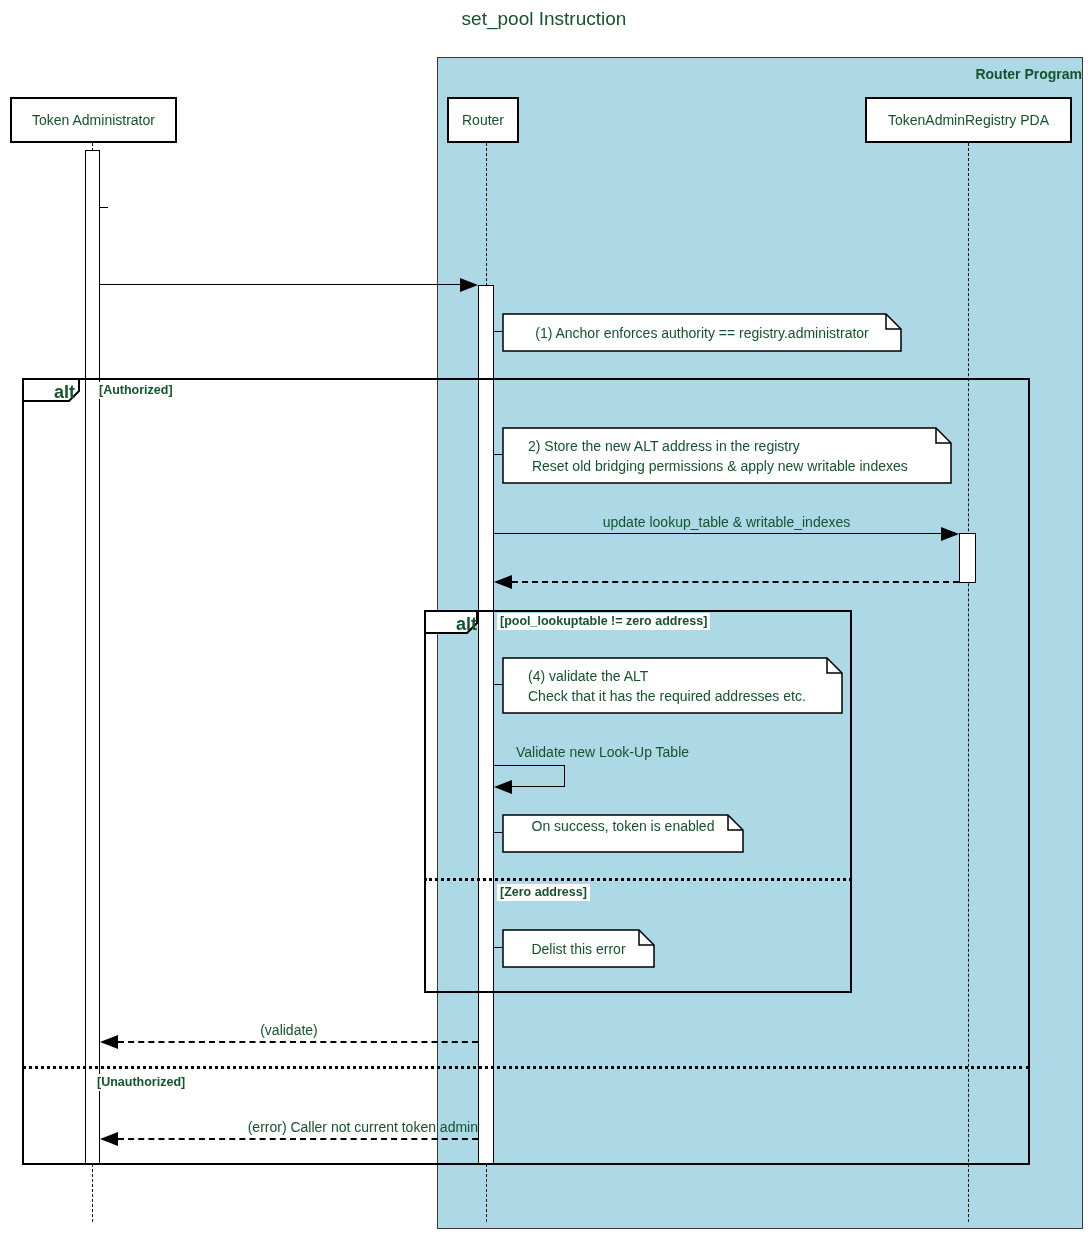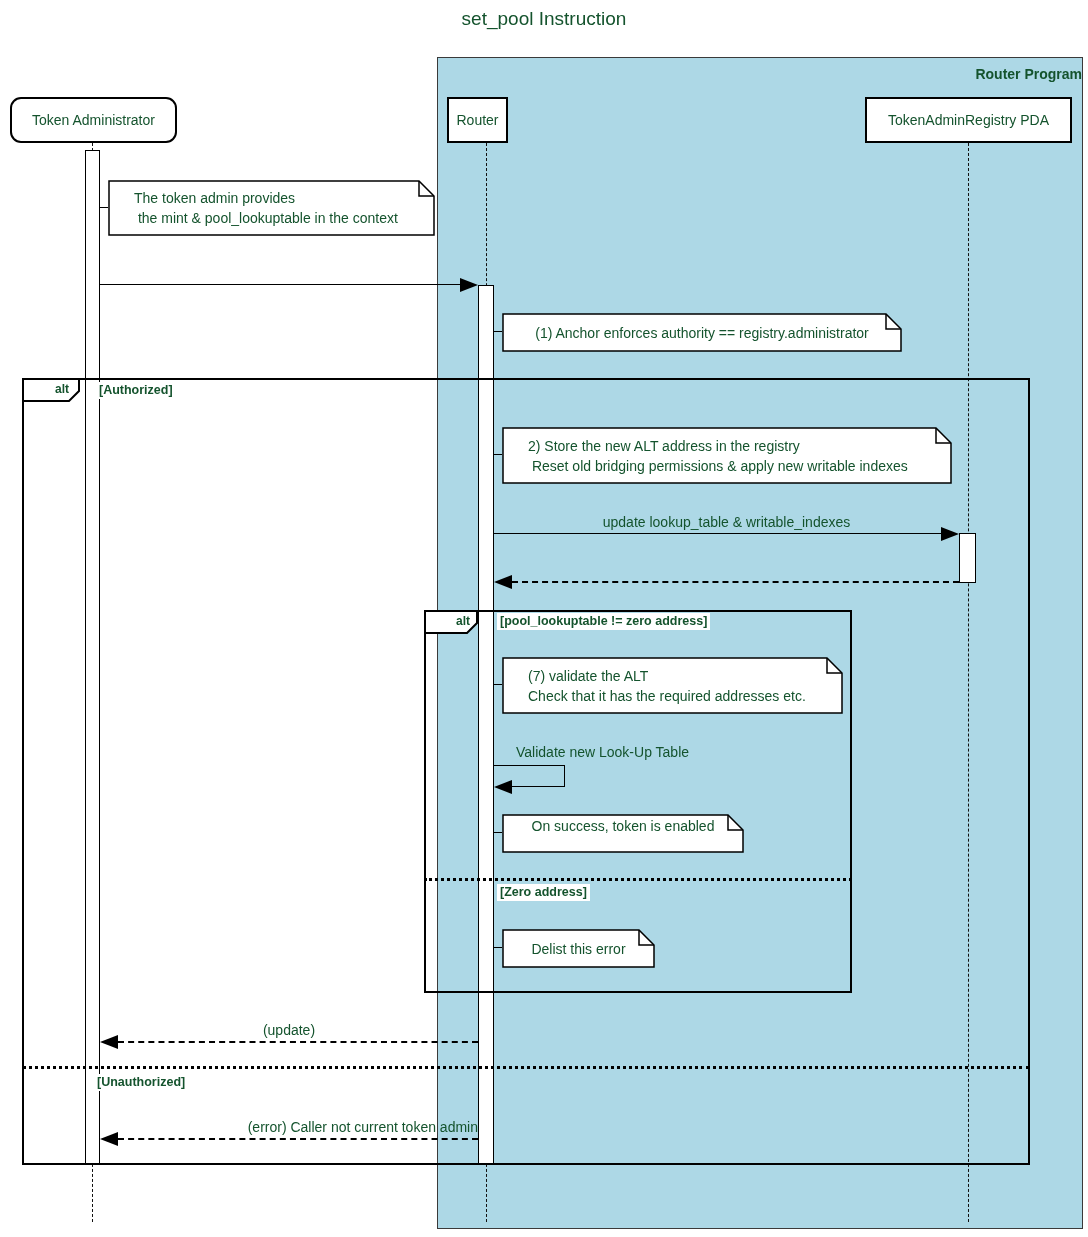--- a/index.html
+++ b/index.html
@@ -18,21 +18,21 @@
   .lifeline { position:absolute; width:0; top:143px; height:1079px; border-left:1.5px dashed #111; z-index:1; }
 
   .activation { position:absolute; background:#fff; border:1.5px solid #000; box-sizing:border-box; z-index:3; }
 
   .frame { position:absolute; border:2px solid #000; box-sizing:border-box; z-index:4; pointer-events:none; }
   .divider { position:absolute; height:0; border-top:3px dotted #000; z-index:4; }
 
   .pentagon { position:absolute; z-index:5; }
   .pentagon svg { display:block; }
   .pentagon span { position:absolute; top:4px; left:0; right:10px; text-align:center;
-    font-weight:bold; font-size:12px;padding-left:32px; }
+    font-weight:bold; font-size:18px;padding-left:32px; }
 
   .guard { position:absolute; z-index:5; font-weight:bold; font-size:12.5px;
     background:#fff; padding:0 3px; line-height:17px; white-space:nowrap; }
 
   .participant { position:absolute; top:97px; height:46px; background:#fff; border:2px solid #000;
     box-sizing:border-box; display:flex; align-items:center; justify-content:center;
     font-size:14px; z-index:7; text-align:center; }
 
   .msg-label { position:absolute; font-size:14px; white-space:nowrap; z-index:6; }
   .center { text-align:center; }
@@ -86,28 +86,20 @@
   <div class="pentagon" style="left:424px; top:610px;">
     <svg width="54" height="24" viewBox="0 0 54 24">
       <path d="M1,1 L53,1 L53,13 L43,23 L1,23 Z" fill="#fff" stroke="#000" stroke-width="2"></path>
     </svg>
     <span>alt</span>
   </div>
   <div class="guard" style="left:497px; top:613px;">[pool_lookuptable != zero address]</div>
   <div class="guard" style="left:497px; top:884px;">[Zero address]</div>
 
   <div class="tick" style="left:100px; top:207px; width:8px;"></div>
-  <div class="note" style="left:108px; top:180px; width:327px; height:56px;">
-    <svg width="327" height="56" viewBox="0 0 327 56">
-      <path d="M1,1 L311,1 L326,16 L326,55 L1,55 Z" fill="#fff" stroke="#000" stroke-width="1.5"></path>
-      <path d="M311,1 L311,16 L326,16" fill="none" stroke="#000" stroke-width="1.5"></path>
-    </svg>
-    <div class="note-text nt-left">The token admin provides
- the mint &amp; pool_lookuptable in the context</div>
-  </div>
 
   <div class="line" style="left:100px; top:284px; width:362px;"></div>
   <div class="arr arr-r" style="left:460px; top:278px;"></div>
 
   <div class="tick" style="left:494px; top:331px; width:8px;"></div>
   <div class="note" style="left:502px; top:313px; width:400px; height:39px;">
     <svg width="400" height="39" viewBox="0 0 400 39">
       <path d="M1,1 L384,1 L399,16 L399,38 L1,38 Z" fill="#fff" stroke="#000" stroke-width="1.5"></path>
       <path d="M384,1 L384,16 L399,16" fill="none" stroke="#000" stroke-width="1.5"></path>
     </svg>
@@ -130,21 +122,21 @@
 
   <div class="line dash" style="left:512px; top:581px; width:447px;"></div>
   <div class="arr arr-l" style="left:494px; top:575px;"></div>
 
   <div class="tick" style="left:494px; top:684px; width:8px;"></div>
   <div class="note" style="left:502px; top:657px; width:341px; height:57px;">
     <svg width="341" height="57" viewBox="0 0 341 57">
       <path d="M1,1 L325,1 L340,16 L340,56 L1,56 Z" fill="#fff" stroke="#000" stroke-width="1.5"></path>
       <path d="M325,1 L325,16 L340,16" fill="none" stroke="#000" stroke-width="1.5"></path>
     </svg>
-    <div class="note-text nt-left">(7) validate the ALT
+    <div class="note-text nt-left">(4) validate the ALT
 Check that it has the required addresses etc.</div>
   </div>
 
   <div class="msg-label" style="left:516px; top:744px;">Validate new Look-Up Table</div>
   <div class="line" style="left:494px; top:765px; width:71px;"></div>
   <div class="vline" style="left:564px; top:765px; height:22px;"></div>
   <div class="line" style="left:512px; top:786px; width:53px;"></div>
   <div class="arr arr-l" style="left:494px; top:780px;"></div>
 
   <div class="tick" style="left:494px; top:832px; width:8px;"></div>
@@ -158,31 +150,31 @@
 
   <div class="tick" style="left:494px; top:947px; width:8px;"></div>
   <div class="note" style="left:502px; top:929px; width:153px; height:39px;">
     <svg width="153" height="39" viewBox="0 0 153 39">
       <path d="M1,1 L137,1 L152,16 L152,38 L1,38 Z" fill="#fff" stroke="#000" stroke-width="1.5"></path>
       <path d="M137,1 L137,16 L152,16" fill="none" stroke="#000" stroke-width="1.5"></path>
     </svg>
     <div class="note-text nt-ctr">Delist this error</div>
   </div>
 
-  <div class="msg-label center" style="left:100px; top:1022px; width:378px;">(update)</div>
+  <div class="msg-label center" style="left:100px; top:1022px; width:378px;">(validate)</div>
   <div class="line dash" style="left:118px; top:1041px; width:360px;"></div>
   <div class="arr arr-l" style="left:100px; top:1035px;"></div>
 
   <div class="msg-label center" style="left:100px; top:1119px; width:378px;text-align:right;">(error) Caller not current token admin</div>
   <div class="line dash" style="left:118px; top:1138px; width:360px;"></div>
   <div class="arr arr-l" style="left:100px; top:1132px;"></div>
 
-  <div class="participant" style="left:10px; width:167px;border-radius:11px;">
+  <div class="participant" style="left:10px; width:167px;">
     <span>Token Administrator</span>
   </div>
-  <div class="participant" style="left:447px; width:61px;align-items:center;">
+  <div class="participant" style="left:447px; width:72px;align-items:center;">
     <span>Router</span>
   </div>
   <div class="participant" style="left:865px; width:207px;">
     <span>TokenAdminRegistry PDA</span>
   </div>
 
 </div>
 
 </body></html>

